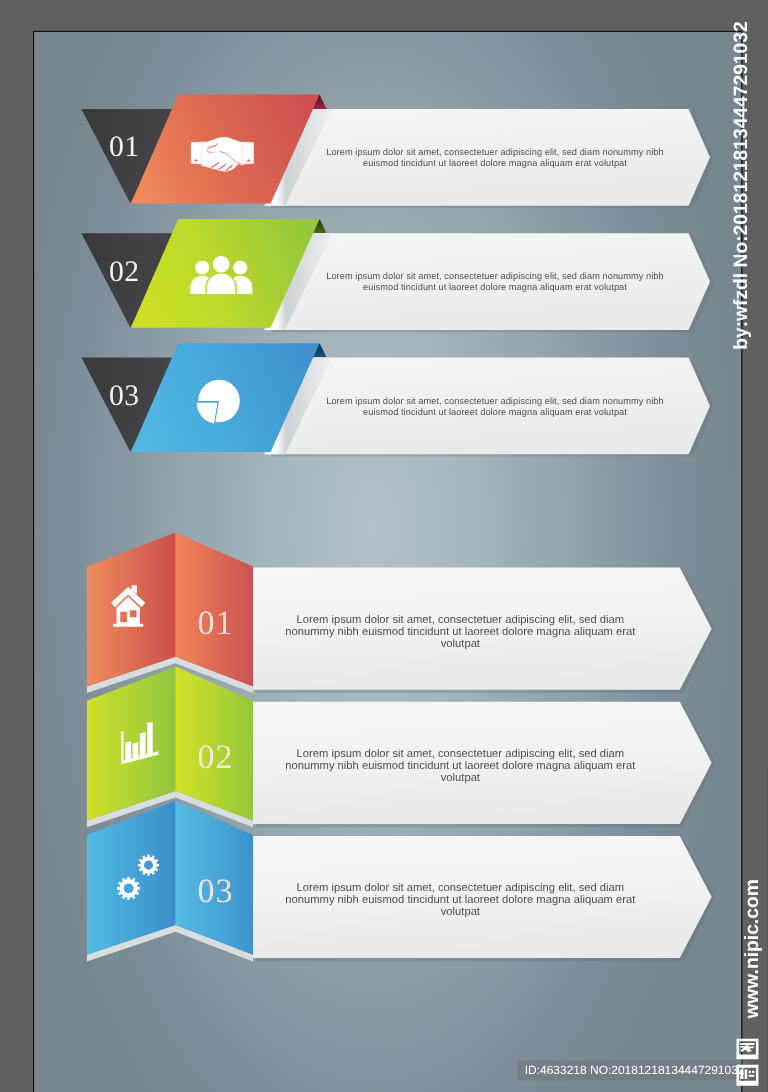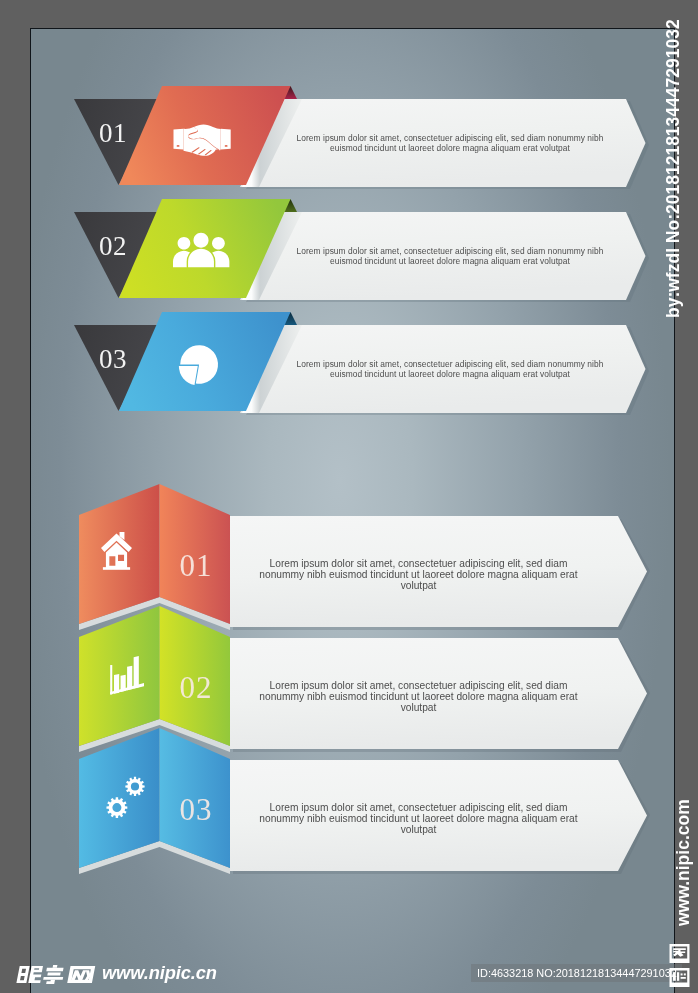--- a/index.html
+++ b/index.html
@@ -268,43 +268,20 @@
             <use href="#ic-gears" fill="#ffffff" transform="translate(105.3,777) scale(0.387,0.387)" xlink:href="#ic-gears"></use>
             <foreignObject x="256" y="802" width="325" height="56"><div xmlns="http://www.w3.org/1999/xhtml" class="browtext">Lorem ipsum dolor sit amet, consectetuer adipiscing elit, sed diam nonummy nibh euismod tincidunt ut laoreet dolore magna aliquam erat volutpat</div></foreignObject>
           </g>
         </g>
     </svg>
   </div>
 
   <div class="wm" id="wm-top">by:wfzdl No:20181218134447291032</div>
   <div class="wm" id="wm-bot">www.nipic.com</div>
 
-  <div id="logo-wrap">
-    <svg id="logo-cjk" width="80" height="19" viewBox="0 0 168 40">
-      <g fill="#ffffff" fill-rule="evenodd" transform="skewX(-11) translate(5,0)">
-
-        <path d="M3,2 L24,2 L24,38 L3,38 Z M9.5,8 L17.5,8 L17.5,17 L9.5,17 Z
-                 M9.5,23 L17.5,23 L17.5,32 L9.5,32 Z"></path>
-        <path d="M28,2 L52,2 L52,15 L35,15 L35,20 L52,20 L52,26 L40,26
-                 L40,32 L53,32 L53,38 L28,38 Z M35,7 L45,7 L45,10 L35,10 Z"></path>
-
-        <path d="M73,0 L82,0 L82,6 L73,6 Z"></path>
-        <path d="M61,6 L96,6 L96,13 L61,13 Z"></path>
-        <path d="M65,16 L92,16 L92,22 L65,22 Z"></path>
-        <path d="M58,25 L99,25 L99,31 L58,31 Z"></path>
-        <path d="M74,31 L83,31 L83,40 L66,40 L66,34 L74,34 Z"></path>
-
-        <path d="M110,2 L162,2 L162,38 L110,38 Z M118,9 L154,9 L154,31 L118,31 Z"></path>
-        <path d="M121,11 L128,11 L135,23 L138,11 L145,11 L140,33 L133,33
-                 L127,22 L124,33 L117,33 Z"></path>
-        <path d="M144,11 L151,11 L156,23 L152,33 L145,33 L149,23 Z"></path>
-      </g>
-    </svg>
-    <span id="logo-url">www.nipic.cn</span>
-  </div>
 
   <div id="idcap">ID:4633218 NO:20181218134447291032</div>
 
   <svg id="nipic-badge" width="21" height="44" viewBox="0 0 21 44">
     <g fill="#ffffff" fill-rule="evenodd">
 
       <path d="M0.5,0 L20.5,0 L20.5,19 L0.5,19 Z M2.8,2.6 L18.2,2.6 L18.2,14.6 L2.8,14.6 Z"></path>
       <path d="M4.2,4.2 L16.8,4.2 L16.8,6.0 L11.5,6.0 L11.5,7.4 L16.2,7.4 L16.2,9.0
                L12.3,9.0 L14.6,11.2 L11.3,12.8 L8.6,10.2 L5.6,12.6 L4.2,10.6
                L7.2,8.6 L4.2,8.6 L4.2,6.8 L9.3,6.8 L9.3,6.0 L4.2,6.0 Z"></path>

